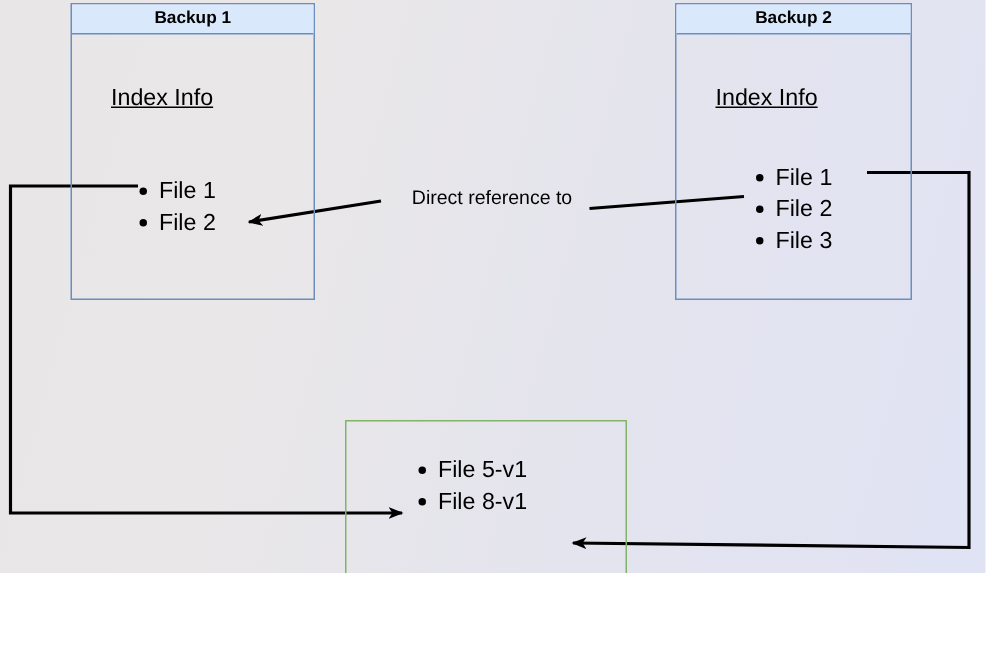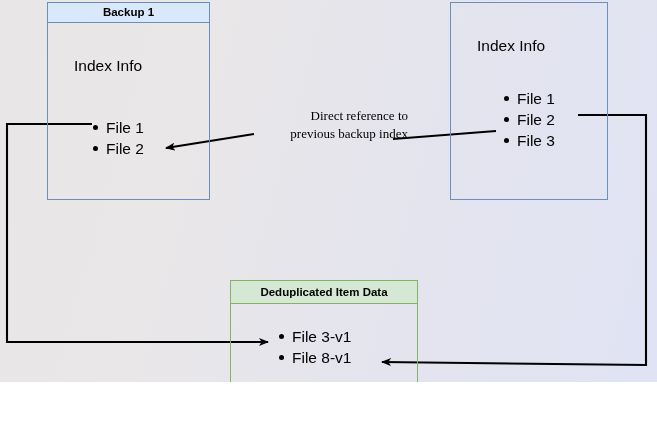--- a/index.html
+++ b/index.html
@@ -62,20 +62,21 @@
   .box.green .box-body {
     height: calc(100% - 23px);
   }
   .index-title {
     position: absolute;
     left: 26px;
     top: 34px;
     font-size: 15.5px;
     color: #000000;
     white-space: nowrap;
+    text-decoration: underline;
   }
   .file-list {
     position: absolute;
     margin: 0;
     padding: 0 0 0 18px;
     list-style: none;
     font-size: 15.5px;
     color: #000000;
   }
   .file-list li {
@@ -89,27 +90,26 @@
     left: -13px;
     top: 8px;
     width: 5px;
     height: 5px;
     border-radius: 50%;
     background: #000000;
   }
   .center-label {
     position: absolute;
     left: 248px;
-    top: 107px;
+    top: 123px;
     width: 160px;
-    text-align: right;
+    text-align: center;
     font-size: 13px;
     line-height: 18px;
     color: #000000;
-    font-family: Liberation Serif, serif;
   }
   .center-label span {
     display: block;
   }
 </style>
 </head>
 <body>
 
 <div id="canvas">
 
@@ -133,38 +133,37 @@
     <div class="box-body">
       <div class="index-title">Index Info</div>
       <ul class="file-list" style="left:40px; top:94px;">
         <li>File 1</li>
         <li>File 2</li>
       </ul>
     </div>
   </div>
 
   <div class="box" style="left:450px; top:2px; width:158px; height:198px;">
+    <div class="box-header">Backup 2</div>
     <div class="box-body">
       <div class="index-title">Index Info</div>
       <ul class="file-list" style="left:48px; top:85px;">
         <li>File 1</li>
         <li>File 2</li>
         <li>File 3</li>
       </ul>
     </div>
   </div>
 
   <div class="box green" style="left:230px; top:280px; width:188px; height:160px;">
-    <div class="box-header">Deduplicated Item Data</div>
     <div class="box-body">
       <ul class="file-list" style="left:43px; top:22px;">
-        <li>File 3-v1</li>
+        <li>File 5-v1</li>
         <li>File 8-v1</li>
       </ul>
     </div>
   </div>
 
   <div class="center-label">
     <span>Direct reference to</span>
-    <span>previous backup index</span>
   </div>
 
 </div>
 
 </body></html>

